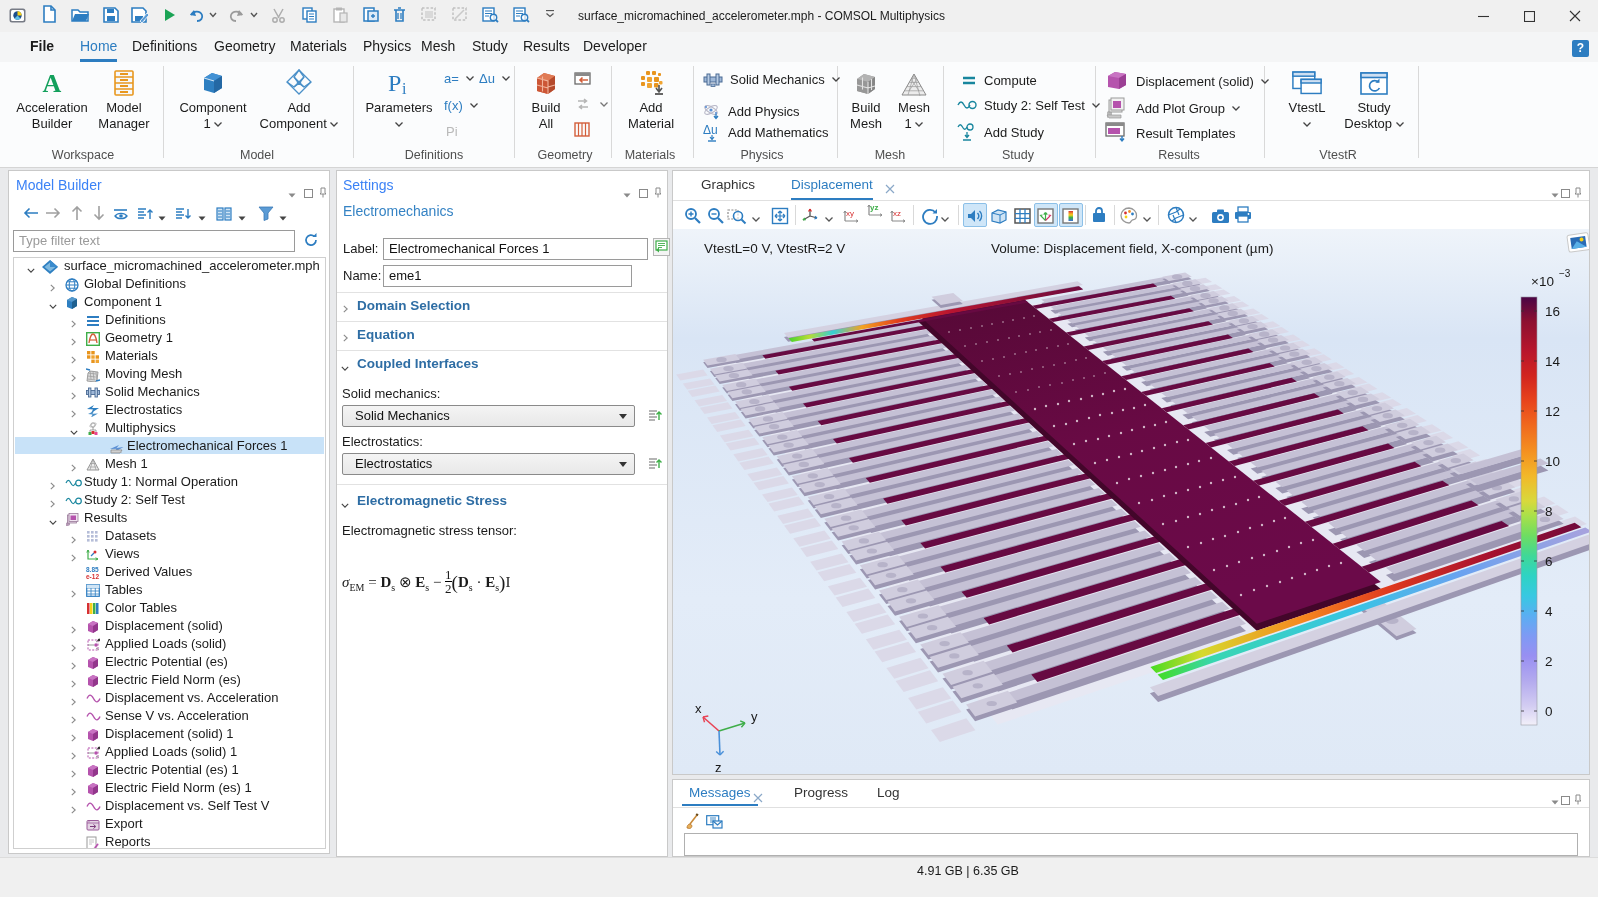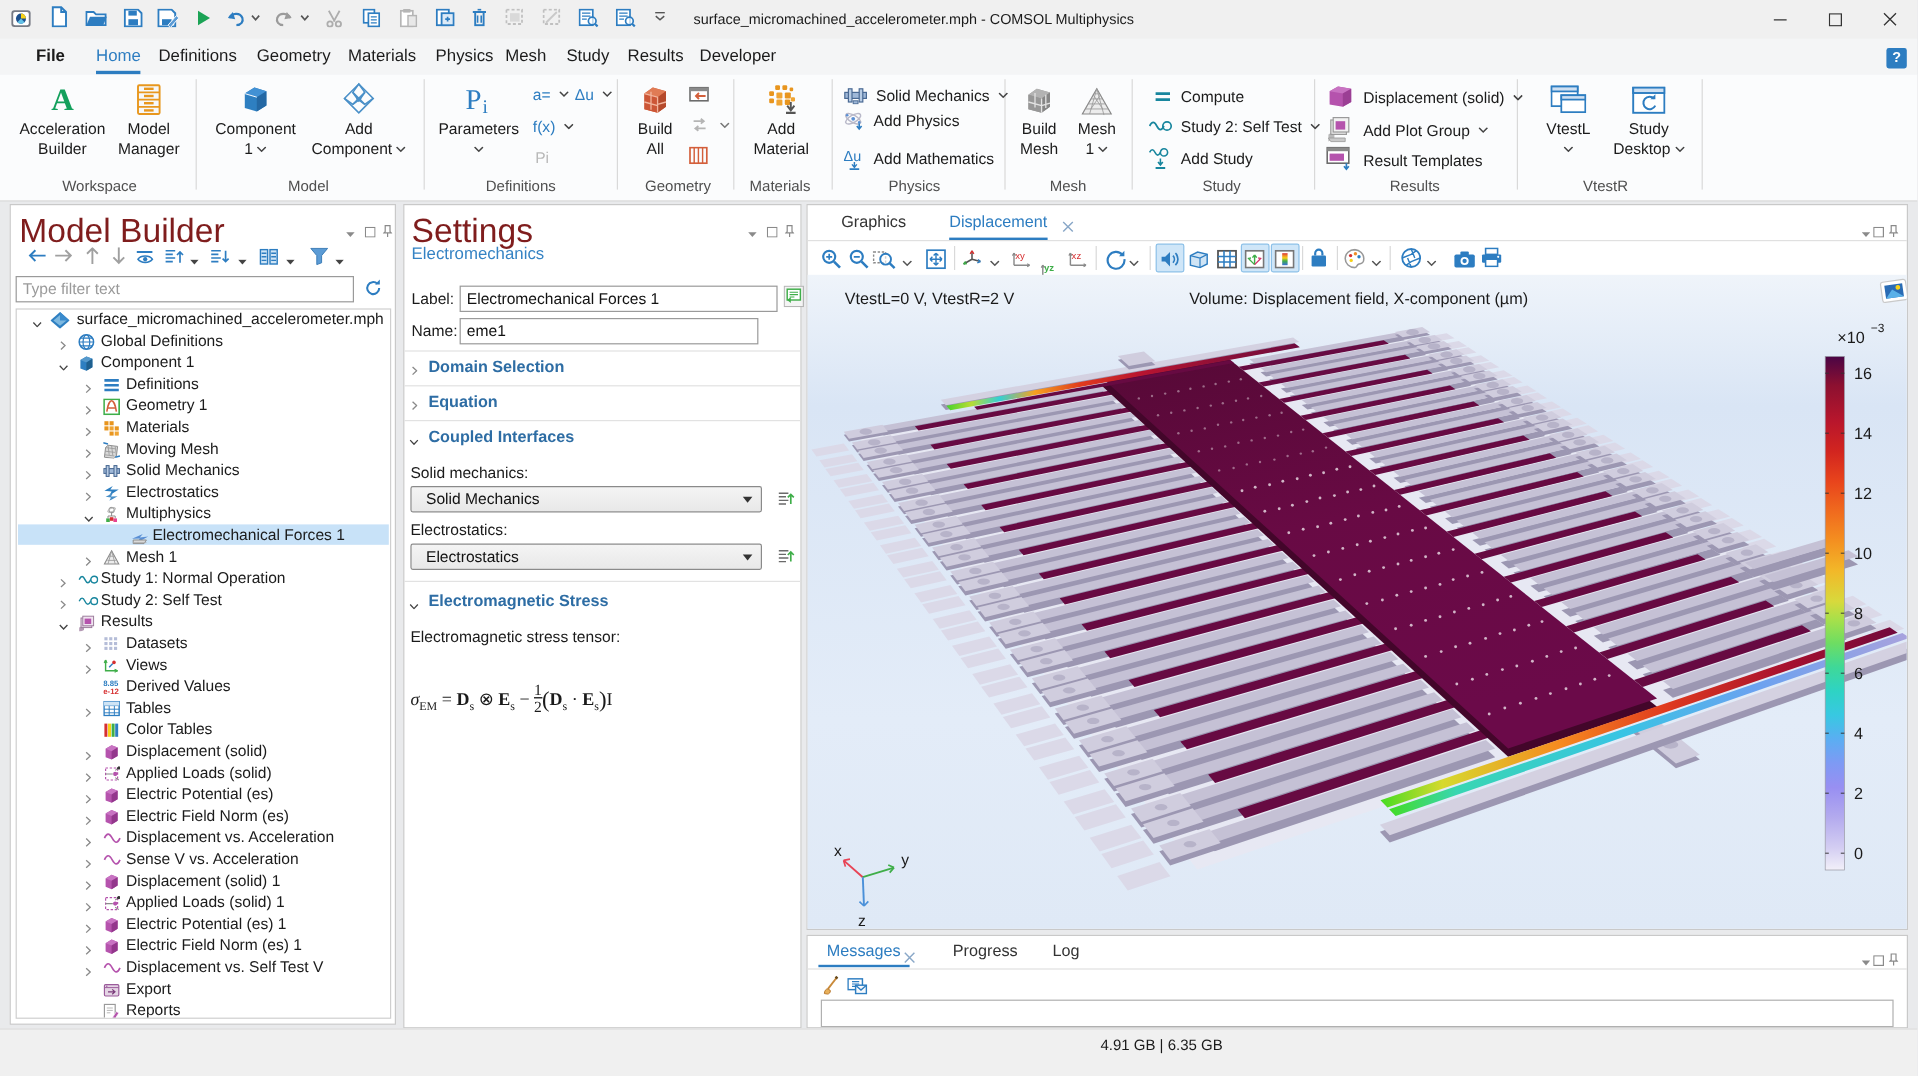--- a/index.html
+++ b/index.html
@@ -14,21 +14,21 @@
 .menu.active{color:#2d7dc1;border-bottom:3px solid #2d7dc1;}
 .helpbtn{position:absolute;left:1572px;top:40px;width:17px;height:17px;background:#2d7dc1;border-radius:2px;color:#fff;font-size:12px;font-weight:bold;text-align:center;line-height:17px;}
 .ribbon{position:absolute;left:0;top:62px;width:1598px;height:106px;background:#fbfcfd;border-bottom:1px solid #d5d5d5;}
 .rsep{position:absolute;top:4px;height:92px;width:1px;background:#d9d9d9;}
 .rgl{position:absolute;top:86px;font-size:12.5px;color:#4f4f4f;width:120px;text-align:center;}
 .rbig{position:absolute;top:6px;text-align:center;font-size:13px;color:#1b1b1b;line-height:16px;}
 .rbig .ric{margin:0 auto 4px;} .ric svg{display:block;margin:0 auto;}
 .rrow{position:absolute;font-size:13px;color:#1b1b1b;display:flex;align-items:center;gap:7px;white-space:nowrap;}
 .statusbar{position:absolute;left:0;top:857px;width:1598px;height:40px;background:#f0f0f0;border-top:1px solid #dcdcdc;}
 .panel{position:absolute;background:#fff;border:1px solid #c9c9c9;}
-.ptitle{font-size:28px;color:#7f1d1d;}
+.ptitle{font-size:14px;color:#3b82f6;}
 .sechdr{color:#2e6da4;font-weight:bold;font-size:13.5px;}
 .combo{position:absolute;height:22px;background:linear-gradient(#f4f4f4,#e8e8e8);border:1px solid #8a8a8a;border-radius:2px;font-size:13px;line-height:20px;padding-left:12px;color:#111;}
 .combo .arr{position:absolute;right:7px;top:8px;width:0;height:0;border-left:4px solid transparent;border-right:4px solid transparent;border-top:5px solid #333;}
 .tfield{position:absolute;height:22px;background:#fff;border:1px solid #9a9a9a;font-size:13px;line-height:20px;padding-left:5px;color:#111;}
 .treerow{position:absolute;left:13px;height:18px;display:flex;align-items:center;font-size:13px;color:#1b1b1b;white-space:nowrap;}
 .gtab{position:absolute;top:0;height:29px;line-height:28px;font-size:13.5px;}
 </style></head><body>
 <div class="titlebar">
     <div class="qat" style="left:9px;top:8px;">
       <svg width="17" height="15" viewBox="0 0 17 15">
@@ -402,21 +402,21 @@
         <rect x="1" y="4" width="18" height="5" fill="#9fb8d8" stroke="#4a6a94" stroke-width="1"></rect>
         <rect x="4" y="1" width="3" height="11" fill="#b8cce4" stroke="#4a6a94" stroke-width="1"></rect>
         <rect x="13" y="1" width="3" height="11" fill="#b8cce4" stroke="#4a6a94" stroke-width="1"></rect>
         <rect x="8" y="11" width="4" height="2.5" fill="#9fb8d8" stroke="#4a6a94" stroke-width="0.8"></rect>
       </svg>
       <span>Solid Mechanics</span>
       <svg width="8" height="5" viewBox="0 0 8 5">
         <path d="M0.5 0.5L4 4l3.5-3.5" fill="none" stroke="#444" stroke-width="1.3"></path>
       </svg>
     </div>
-    <div class="rrow" style="left:703px;top:29px;">
+    <div class="rrow" style="left:703px;top:40px;">
       <svg width="18" height="18" viewBox="0 0 18 18" style="">
         <ellipse cx="8" cy="8" rx="7" ry="3" fill="none" stroke="#b9b9c9" stroke-width="1.2" transform="rotate(-30 8 8)"></ellipse>
         <ellipse cx="8" cy="8" rx="7" ry="3" fill="none" stroke="#b9b9c9" stroke-width="1.2" transform="rotate(30 8 8)"></ellipse>
         <circle cx="8" cy="8" r="1.6" fill="#5a8fd4"></circle>
         <circle cx="3" cy="5" r="1.1" fill="#5a8fd4"></circle>
         <circle cx="13" cy="11" r="1.1" fill="#5a8fd4"></circle>
         <path d="M13 12v4M11 14l2 2.5 2-2.5" stroke="#2d7dc1" stroke-width="1.3" fill="none"></path>
       </svg>
       <span>Add Physics</span>
     </div>
@@ -1022,21 +1022,21 @@
           <path d="M16 11l-2.6 1M16 11l-2-1.8" stroke="#2d7dc1" stroke-width="1.2"></path>
         </svg></div>
       <div class="abs" style="left:152px;top:10px;"><svg width="8" height="5" viewBox="0 0 8 5">
           <path d="M0.5 0.5L4 4l3.5-3.5" fill="none" stroke="#555" stroke-width="1.3"></path>
         </svg></div>
       <div class="abs" style="left:169px;top:6px;"><svg width="20" height="18" viewBox="0 0 20 18" style="">
           <path d="M3 14V4M3 14h13" stroke="#8a8a8a" stroke-width="1.2"></path>
           <text x="4" y="9" font-size="8" fill="#d63031">xy</text>
           <path d="M3 4l-1.3 2M3 4l1.3 2M16 14l-2 1.3M16 14l-2-1.3" stroke="#8a8a8a" stroke-width="1"></path>
         </svg></div>
-      <div class="abs" style="left:193px;top:16px;font-weight:bold;"><svg width="20" height="18" viewBox="0 0 20 18" style="">
+      <div class="abs" style="left:193px;top:0;font-weight:bold;"><svg width="20" height="18" viewBox="0 0 20 18" style="">
           <path d="M3 14V4M3 14h13" stroke="#8a8a8a" stroke-width="1.2"></path>
           <text x="4" y="9" font-size="8" fill="#3fae49">yz</text>
           <path d="M3 4l-1.3 2M3 4l1.3 2M16 14l-2 1.3M16 14l-2-1.3" stroke="#8a8a8a" stroke-width="1"></path>
         </svg></div>
       <div class="abs" style="left:216px;top:6px;"><svg width="20" height="18" viewBox="0 0 20 18" style="">
           <path d="M3 14V4M3 14h13" stroke="#8a8a8a" stroke-width="1.2"></path>
           <text x="4" y="9" font-size="8" fill="#d63031">xz</text>
           <path d="M3 4l-1.3 2M3 4l1.3 2M16 14l-2 1.3M16 14l-2-1.3" stroke="#8a8a8a" stroke-width="1"></path>
         </svg></div>
       <div class="abs" style="left:240px;top:4px;width:1px;height:20px;background:#d9d9d9;"></div>

